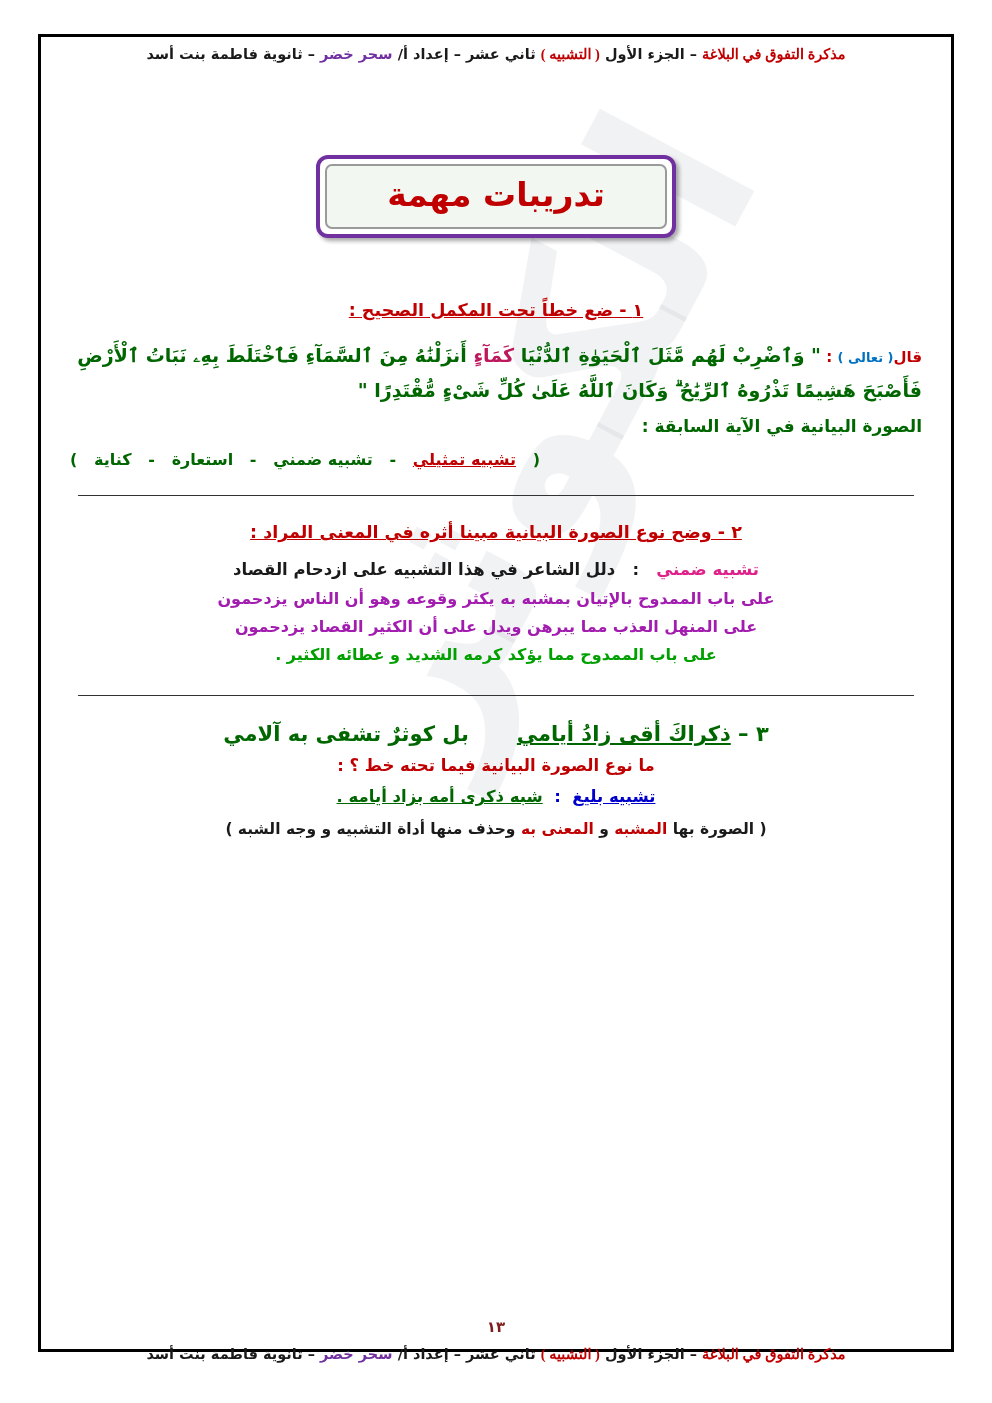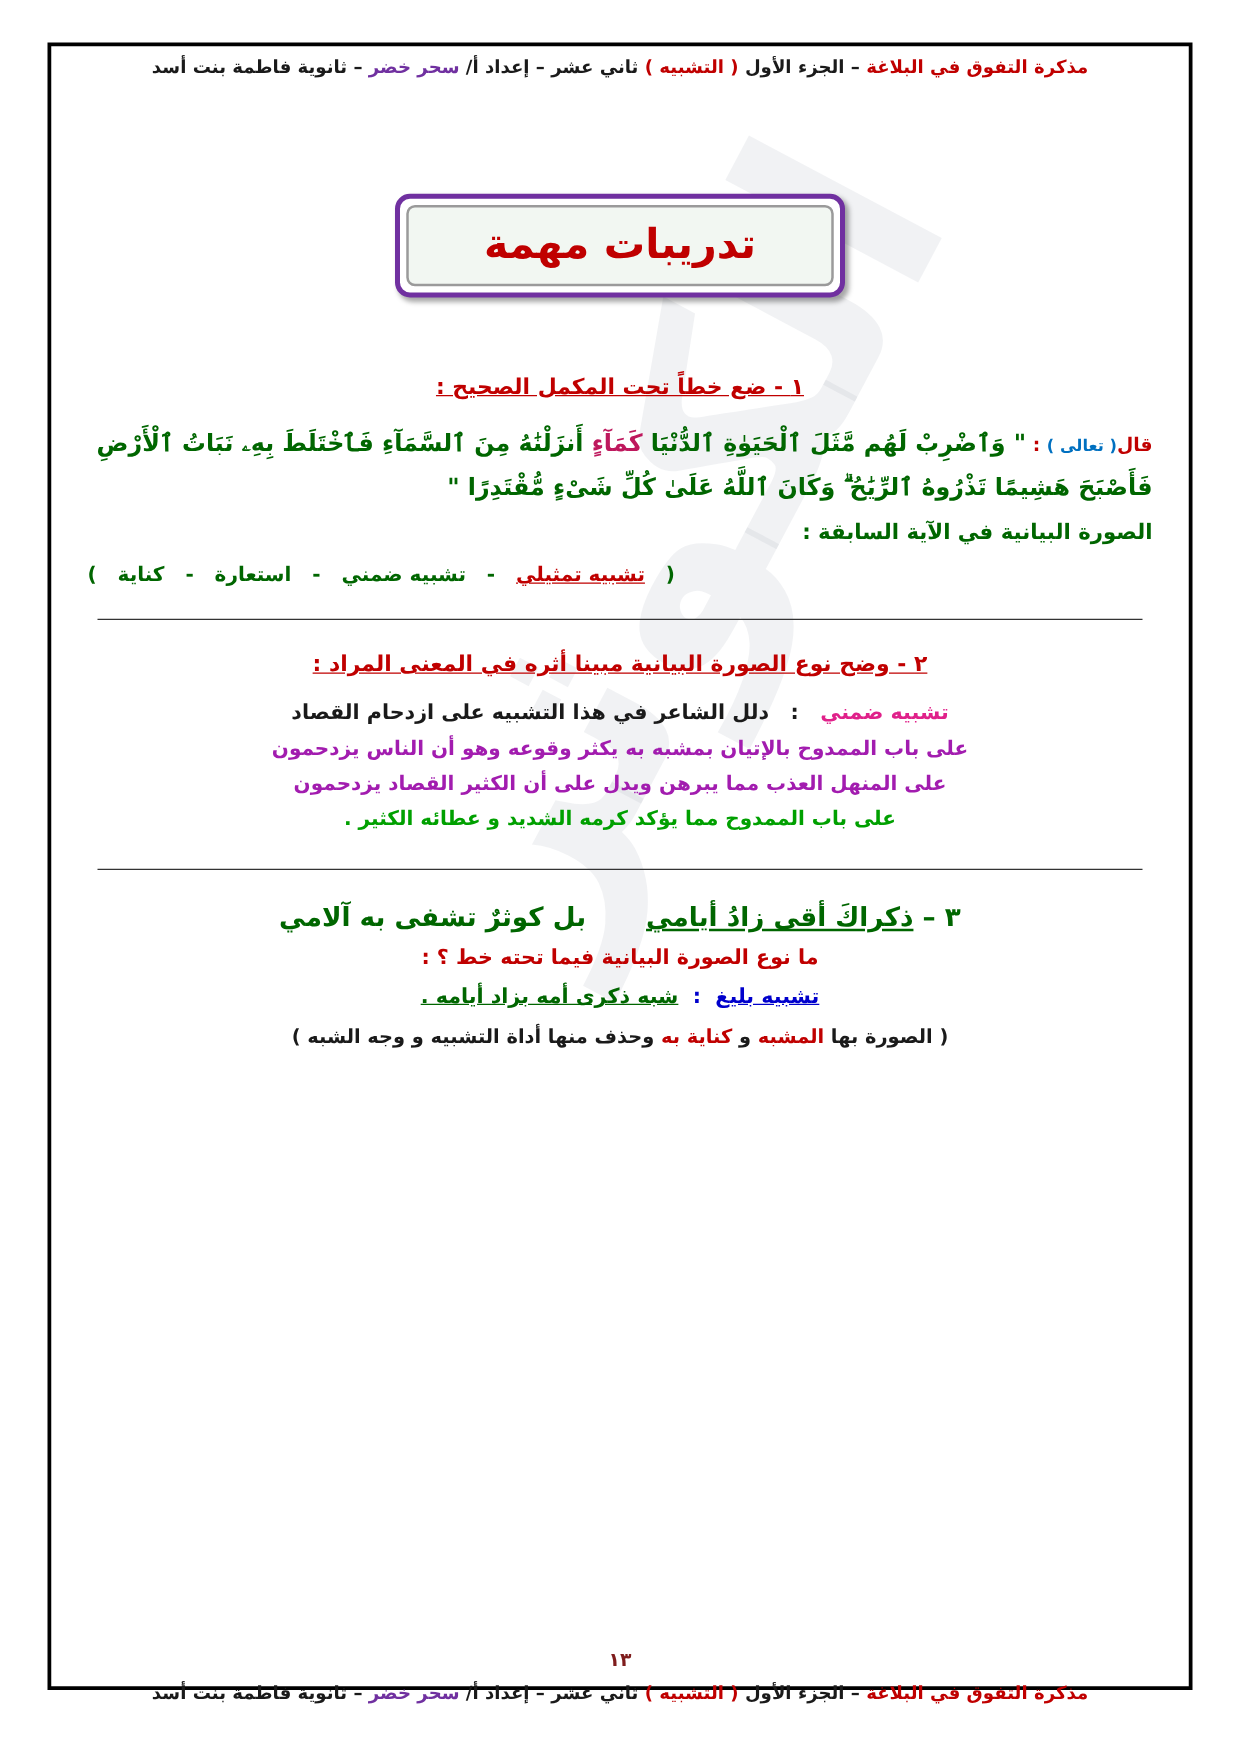--- a/index.html
+++ b/index.html
@@ -64,21 +64,21 @@
   .running-title {
     text-align: center;
     font-size: 14.5px;
     font-weight: bold;
     color: #C00000;
     direction: rtl;
     white-space: nowrap;
     font-family: "DejaVu Sans", sans-serif;
   }
   .running-title .seg-dark { color: #1a1a1a; }
-  .running-title .seg-red { color: #C00000; }
+  .running-title .seg-red { color: #C00000; font-family: Liberation Serif, serif; }
   .running-title .seg-purple { color: #7030A0; }
 
   .header-band {
     position: absolute;
     top: 46px;
     left: 0;
     right: 0;
   }
   .footer-band {
     position: absolute;
@@ -333,21 +333,21 @@
         <span class="num">٣ –</span>&nbsp;<span class="underlined">ذكراكَ أقى زادُ أيامي</span><span class="gap"></span><span>بل كوثرٌ تشفى به آلامي</span>
       </div>
 
       <div class="q3-prompt">ما نوع الصورة البيانية فيما تحته خط ؟ :</div>
 
       <div class="q3-answer">
         <span class="label">تشبيه بليغ</span>&nbsp;&nbsp;<span>:</span>&nbsp;&nbsp;<span class="value">شبه ذكرى أمه بزاد أيامه .</span>
       </div>
 
       <div class="q3-note">
-        <span>( الصورة بها </span><span class="red">المشبه</span><span> و </span><span class="red">كناية به</span><span> وحذف منها أداة التشبيه و وجه الشبه )</span>
+        <span>( الصورة بها </span><span class="red">المشبه</span><span> و </span><span class="red">المعنى به</span><span> وحذف منها أداة التشبيه و وجه الشبه )</span>
       </div>
     </div>
 
   </div>
 
   <div class="footer-band">
     <div class="page-number">١٣</div>
     <div class="running-title">
       <span class="seg-red">مذكرة التفوق في البلاغة</span><span class="seg-dark"> – الجزء الأول </span><span class="seg-red">( التشبيه )</span><span class="seg-dark"> ثاني عشر – إعداد أ/ </span><span class="seg-purple">سحر خضر</span><span class="seg-dark"> – ثانوية فاطمة بنت أسد</span>
     </div>

